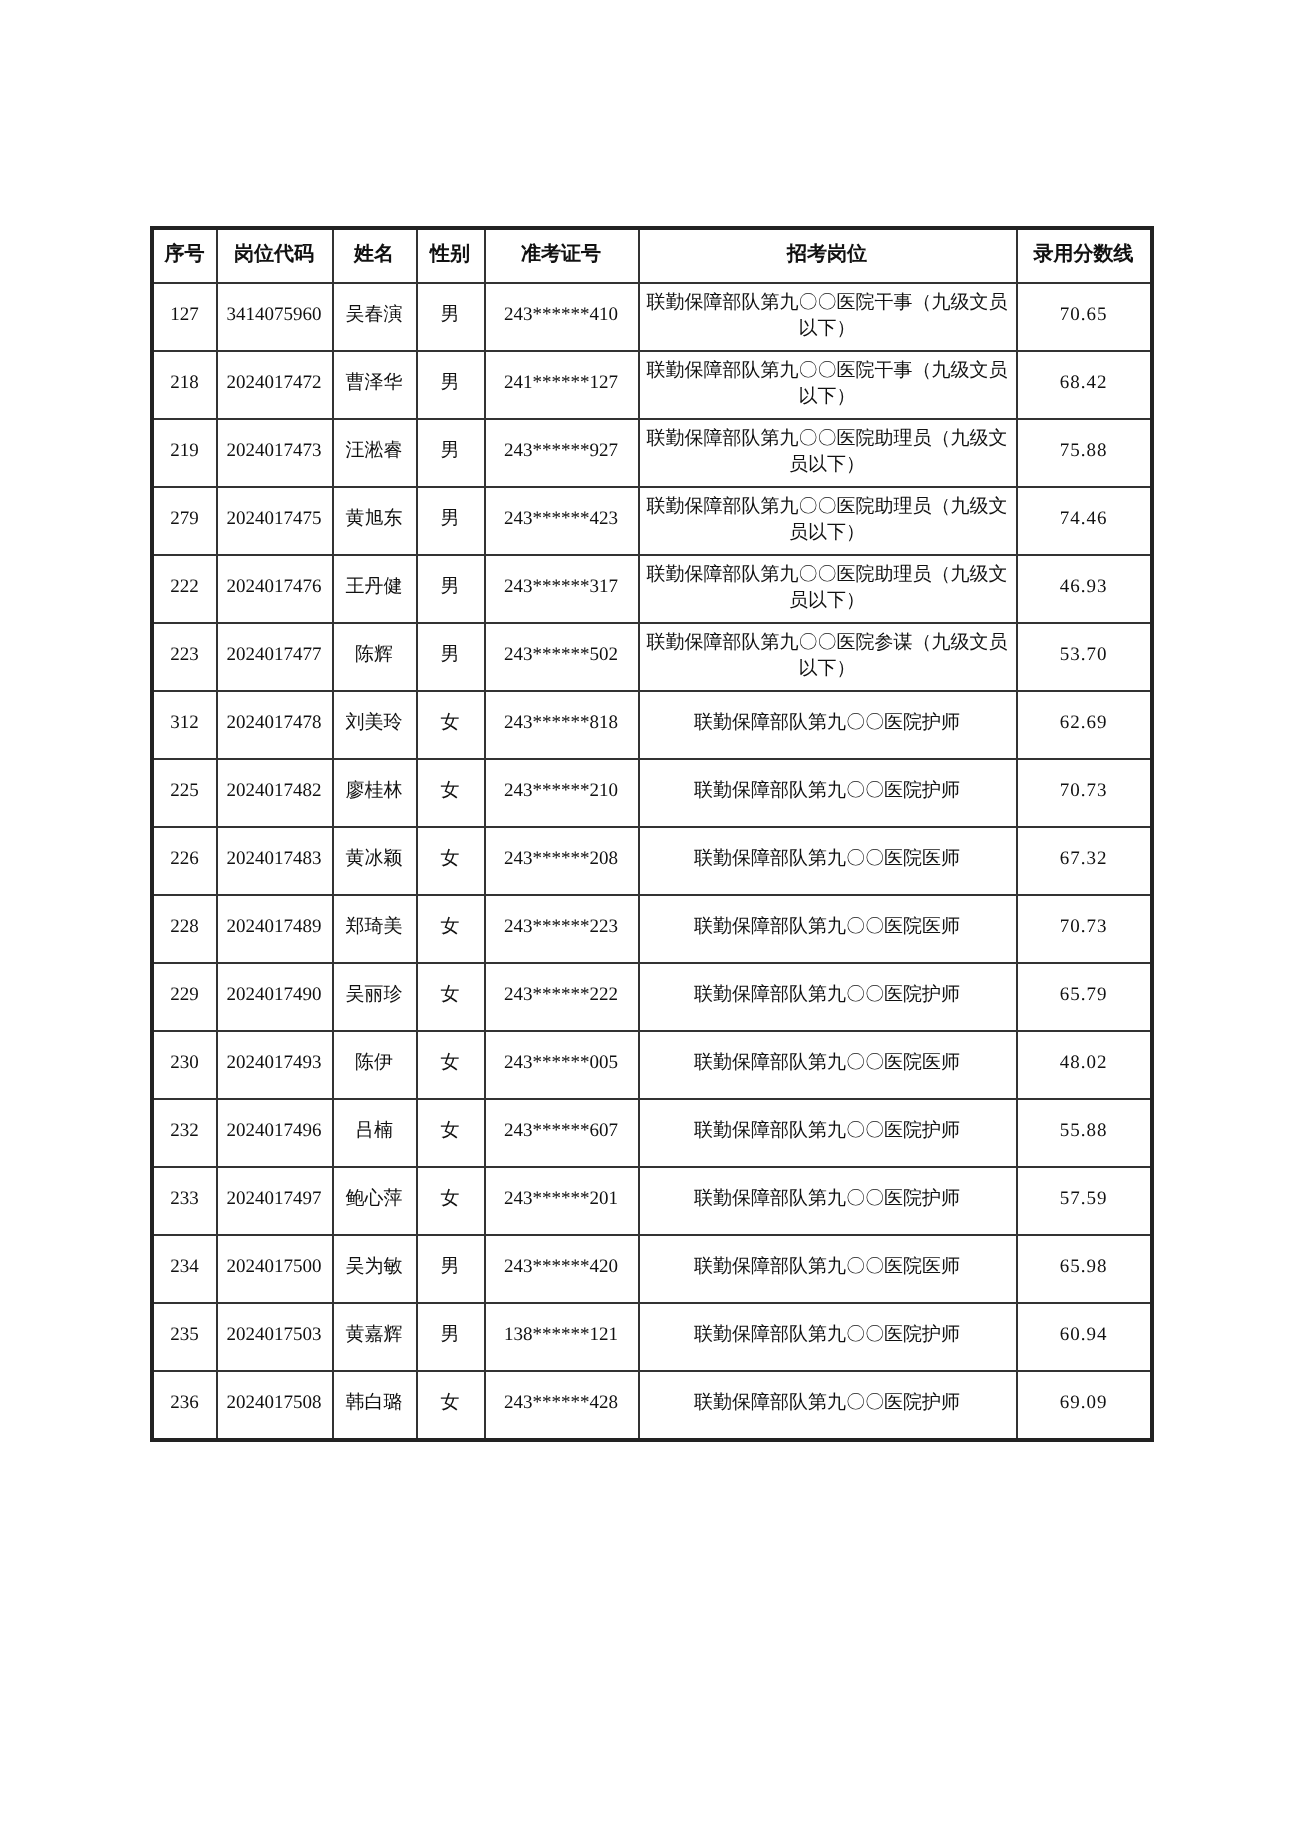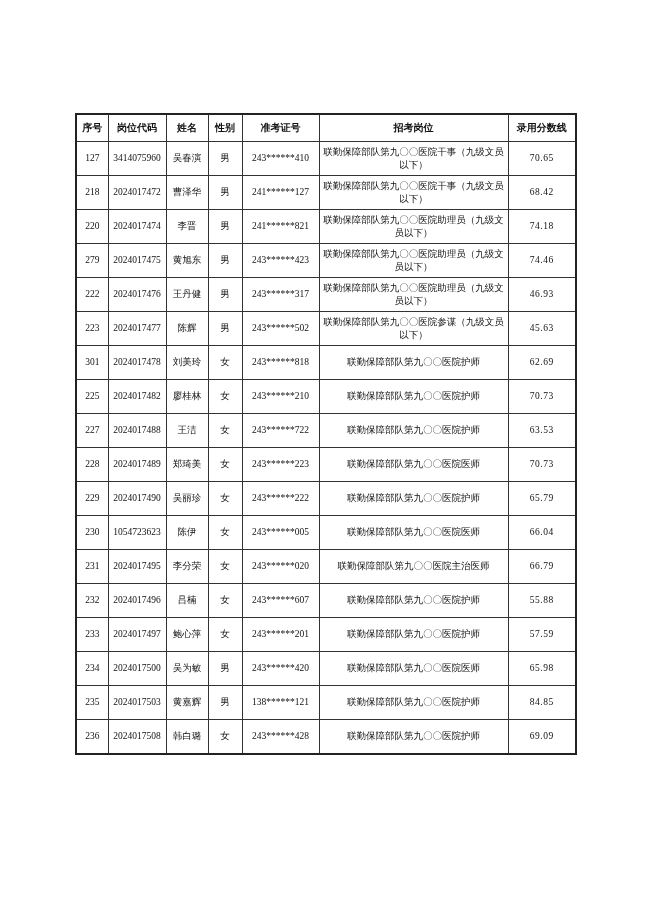--- a/index.html
+++ b/index.html
@@ -90,27 +90,27 @@
         <tr>
           <td>218</td>
           <td>2024017472</td>
           <td>曹泽华</td>
           <td>男</td>
           <td>241******127</td>
           <td class="cell-position">联勤保障部队第九〇〇医院干事（九级文员以下）</td>
           <td class="cell-score">68.42</td>
         </tr>
         <tr>
-          <td>220</td>
-          <td>2024017474</td>
-          <td>李晋</td>
-          <td>男</td>
-          <td>241******821</td>
+          <td>219</td>
+          <td>2024017473</td>
+          <td>汪淞睿</td>
+          <td>男</td>
+          <td>243******927</td>
           <td class="cell-position">联勤保障部队第九〇〇医院助理员（九级文员以下）</td>
-          <td class="cell-score">74.18</td>
+          <td class="cell-score">75.88</td>
         </tr>
         <tr>
           <td>279</td>
           <td>2024017475</td>
           <td>黄旭东</td>
           <td>男</td>
           <td>243******423</td>
           <td class="cell-position">联勤保障部队第九〇〇医院助理员（九级文员以下）</td>
           <td class="cell-score">74.46</td>
         </tr>
@@ -123,48 +123,48 @@
           <td class="cell-position">联勤保障部队第九〇〇医院助理员（九级文员以下）</td>
           <td class="cell-score">46.93</td>
         </tr>
         <tr>
           <td>223</td>
           <td>2024017477</td>
           <td>陈辉</td>
           <td>男</td>
           <td>243******502</td>
           <td class="cell-position">联勤保障部队第九〇〇医院参谋（九级文员以下）</td>
-          <td class="cell-score">45.63</td>
-        </tr>
-        <tr>
-          <td>301</td>
+          <td class="cell-score">53.70</td>
+        </tr>
+        <tr>
+          <td>312</td>
           <td>2024017478</td>
           <td>刘美玲</td>
           <td>女</td>
           <td>243******818</td>
           <td class="cell-position">联勤保障部队第九〇〇医院护师</td>
           <td class="cell-score">62.69</td>
         </tr>
         <tr>
           <td>225</td>
           <td>2024017482</td>
           <td>廖桂林</td>
           <td>女</td>
           <td>243******210</td>
           <td class="cell-position">联勤保障部队第九〇〇医院护师</td>
           <td class="cell-score">70.73</td>
         </tr>
         <tr>
-          <td>227</td>
-          <td>2024017488</td>
-          <td>王洁</td>
-          <td>女</td>
-          <td>243******722</td>
-          <td class="cell-position">联勤保障部队第九〇〇医院护师</td>
-          <td class="cell-score">63.53</td>
+          <td>226</td>
+          <td>2024017483</td>
+          <td>黄冰颖</td>
+          <td>女</td>
+          <td>243******208</td>
+          <td class="cell-position">联勤保障部队第九〇〇医院医师</td>
+          <td class="cell-score">67.32</td>
         </tr>
         <tr>
           <td>228</td>
           <td>2024017489</td>
           <td>郑琦美</td>
           <td>女</td>
           <td>243******223</td>
           <td class="cell-position">联勤保障部队第九〇〇医院医师</td>
           <td class="cell-score">70.73</td>
         </tr>
@@ -172,35 +172,26 @@
           <td>229</td>
           <td>2024017490</td>
           <td>吴丽珍</td>
           <td>女</td>
           <td>243******222</td>
           <td class="cell-position">联勤保障部队第九〇〇医院护师</td>
           <td class="cell-score">65.79</td>
         </tr>
         <tr>
           <td>230</td>
-          <td>1054723623</td>
+          <td>2024017493</td>
           <td>陈伊</td>
           <td>女</td>
           <td>243******005</td>
           <td class="cell-position">联勤保障部队第九〇〇医院医师</td>
-          <td class="cell-score">66.04</td>
-        </tr>
-        <tr>
-          <td>231</td>
-          <td>2024017495</td>
-          <td>李分荣</td>
-          <td>女</td>
-          <td>243******020</td>
-          <td class="cell-position">联勤保障部队第九〇〇医院主治医师</td>
-          <td class="cell-score">66.79</td>
+          <td class="cell-score">48.02</td>
         </tr>
         <tr>
           <td>232</td>
           <td>2024017496</td>
           <td>吕楠</td>
           <td>女</td>
           <td>243******607</td>
           <td class="cell-position">联勤保障部队第九〇〇医院护师</td>
           <td class="cell-score">55.88</td>
         </tr>
@@ -222,21 +213,21 @@
           <td class="cell-position">联勤保障部队第九〇〇医院医师</td>
           <td class="cell-score">65.98</td>
         </tr>
         <tr>
           <td>235</td>
           <td>2024017503</td>
           <td>黄嘉辉</td>
           <td>男</td>
           <td>138******121</td>
           <td class="cell-position">联勤保障部队第九〇〇医院护师</td>
-          <td class="cell-score">84.85</td>
+          <td class="cell-score">60.94</td>
         </tr>
         <tr>
           <td>236</td>
           <td>2024017508</td>
           <td>韩白璐</td>
           <td>女</td>
           <td>243******428</td>
           <td class="cell-position">联勤保障部队第九〇〇医院护师</td>
           <td class="cell-score">69.09</td>
         </tr>

